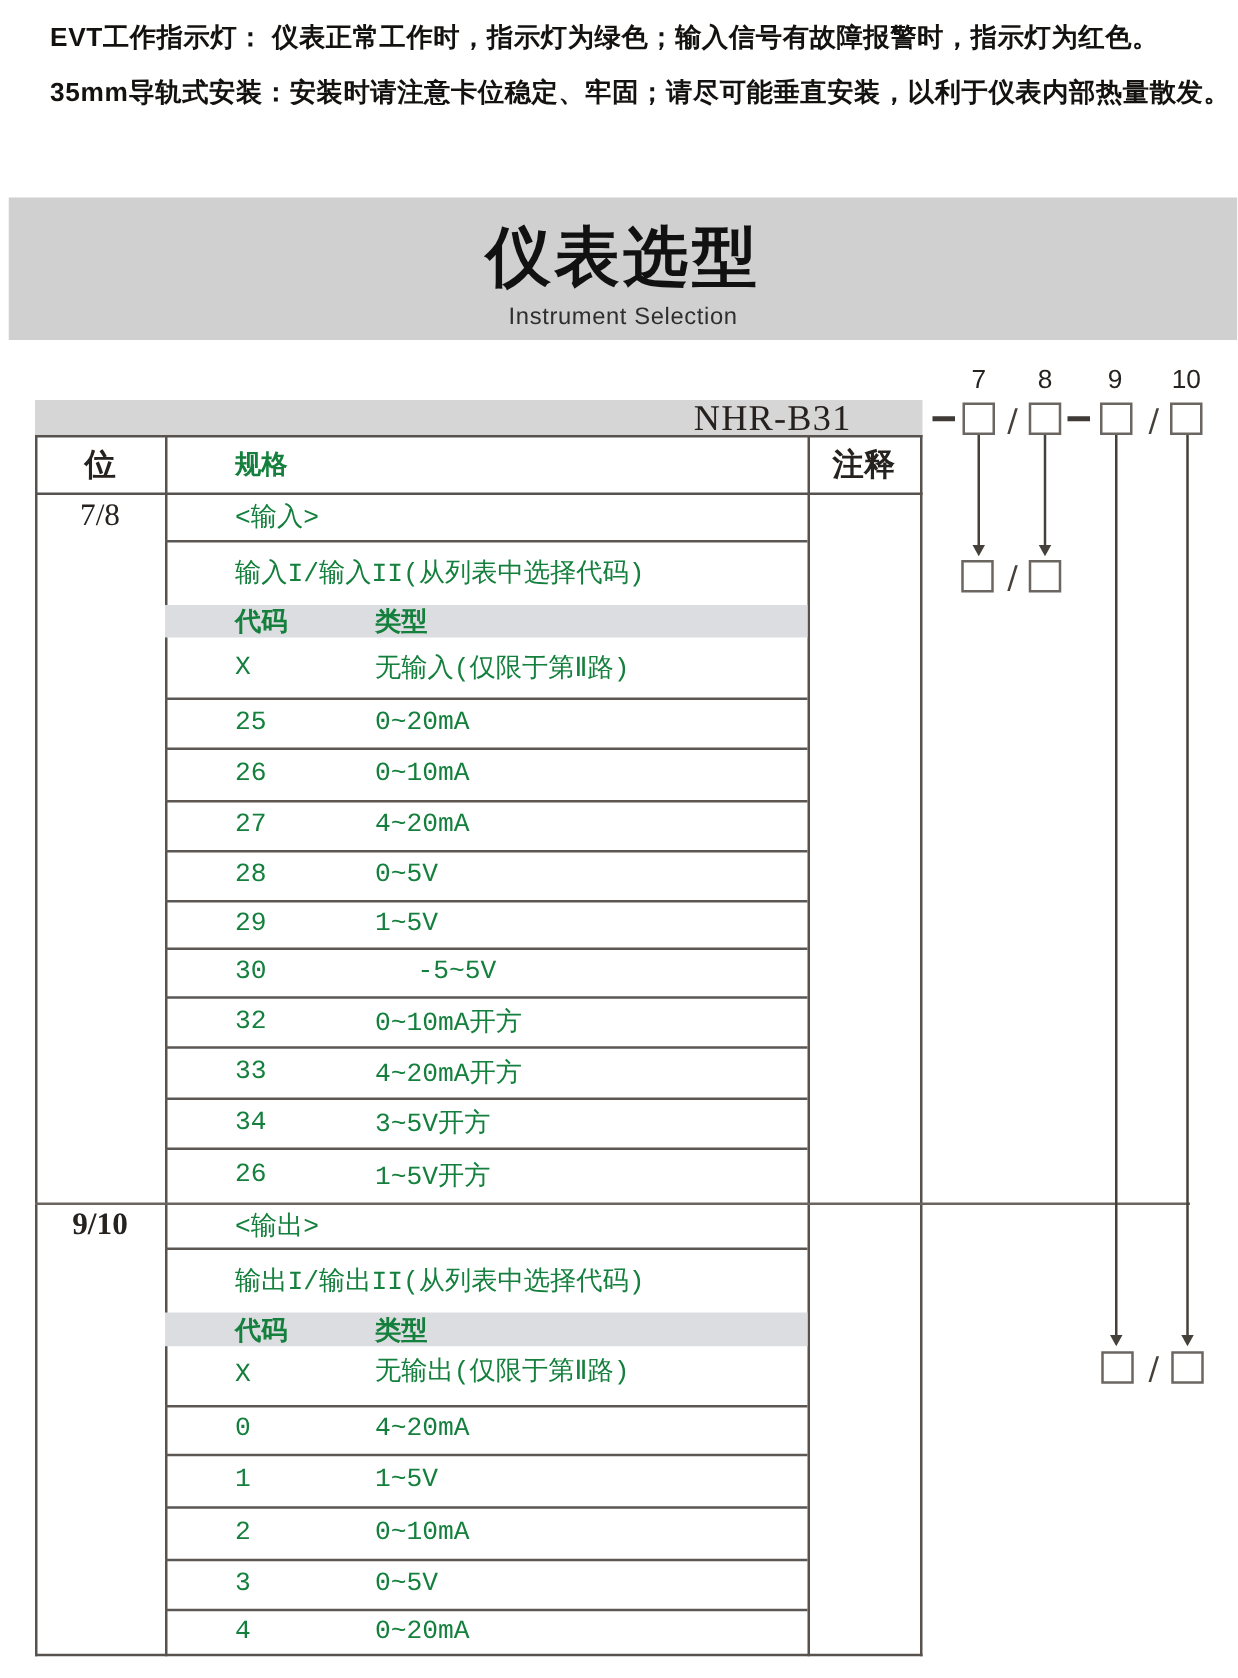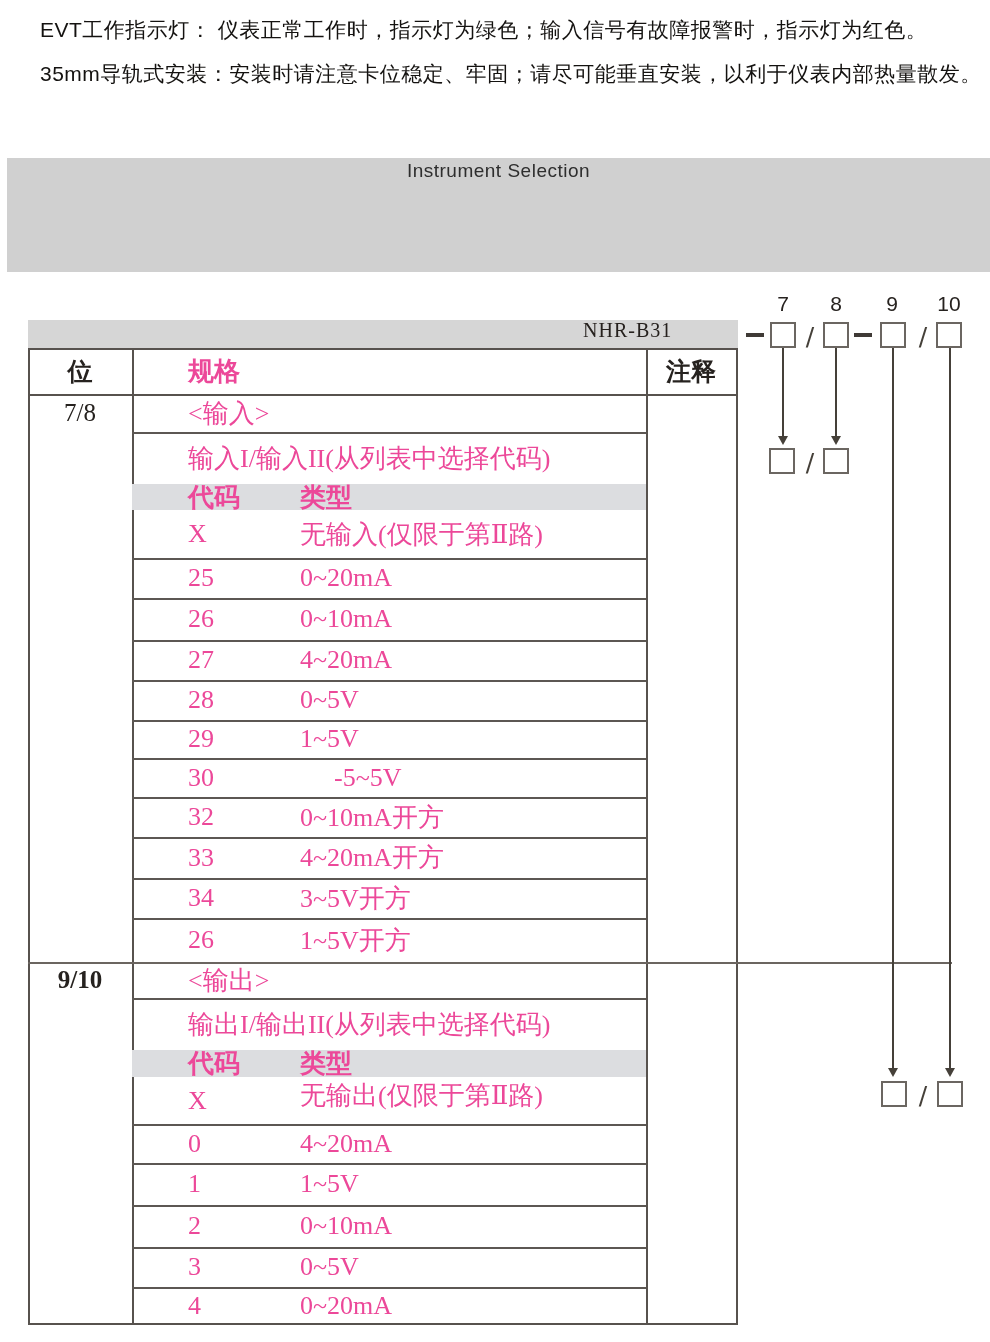--- a/index.html
+++ b/index.html
@@ -3,46 +3,46 @@
 <meta charset="utf-8">
 <style>
   html,body{margin:0;padding:0;background:#fff;}
   .page{position:relative;width:990px;height:1342px;background:#ffffff;overflow:hidden;
         font-family:"Liberation Serif","DejaVu Serif",serif;color:#211d1b;}
   .sans{font-family:"Liberation Sans","DejaVu Sans",sans-serif;}
   .serif{font-family:"Liberation Serif","DejaVu Serif",serif;}
   .abs{position:absolute;}
 
   
-  .top-note{position:absolute;left:40px;font-size:21px;font-weight:400;letter-spacing:.5px;
+  .top-note{position:absolute;left:40px;font-size:21px;font-weight:700;letter-spacing:.5px;
             color:#141210;white-space:nowrap;}
 
   
   .banner{position:absolute;left:7px;top:158px;width:983px;height:114px;background:#d0d0d0;
           text-align:center;}
   .banner-title{margin-top:13px;font-size:52px;font-weight:700;color:#111;letter-spacing:3px;}
   .banner-sub{margin-top:2px;font-size:19px;color:#2e2e2e;letter-spacing:.5px;}
 
   
   .product-bar{position:absolute;left:28px;top:320px;width:710px;height:28px;background:#d6d6d6;}
   .product-name{position:absolute;left:1px;top:0px;font-size:25px;font-weight:700;color:#26211e;
                 letter-spacing:1px;white-space:nowrap;}
-  .product-model{position:absolute;left:527px;top:-1px;font-size:20px;font-weight:500;color:#26211e;
-                 letter-spacing:1px;margin-left:28px;}
+  .product-model{position:absolute;left:527px;top:-1px;font-size:29px;font-weight:500;color:#26211e;
+                 letter-spacing:1px;}
 
   
   .hline{position:absolute;height:2px;background:#57524e;}
   .hline-thin{position:absolute;height:1.5px;background:#5c5753;}
   .vline{position:absolute;width:2px;background:#57524e;}
   .band{position:absolute;left:132px;width:514px;background:#dcdde0;}
 
   .cellc{position:absolute;display:flex;align-items:center;justify-content:center;
          font-size:25px;color:#26221f;}
-  .celll{position:absolute;display:flex;align-items:center;font-size:26px;color:#ec4899;
-         white-space:nowrap;}
+  .celll{position:absolute;display:flex;align-items:center;font-size:21px;color:#15803d;
+         white-space:nowrap;font-family:Liberation Mono, monospace;}
   .bold{font-weight:700;}
 
   
   .digit{position:absolute;transform:translateX(-50%);font-size:21px;color:#26221f;}
   .sel-box{position:absolute;width:26px;height:26px;box-sizing:border-box;
            border:2px solid #6b6661;background:#fff;}
   .dash-bar{position:absolute;width:18px;height:4px;background:#3f3a36;}
   .slash{position:absolute;transform:translate(-50%,-50%);font-size:25px;color:#454039;
          font-family:"DejaVu Sans","Liberation Sans",sans-serif;}
   .arrow{position:absolute;width:2px;background:#454039;}
@@ -51,20 +51,21 @@
 </style>
 </head>
 <body>
 
 <div class="page">
 
   <div class="top-note sans" style="top:16px;">EVT工作指示灯： 仪表正常工作时，指示灯为绿色；输入信号有故障报警时，指示灯为红色。</div>
   <div class="top-note sans" style="top:60px;">35mm导轨式安装：安装时请注意卡位稳定、牢固；请尽可能垂直安装，以利于仪表内部热量散发。</div>
 
   <div class="banner sans">
+    <div class="banner-title">仪表选型</div>
     <div class="banner-sub">Instrument Selection</div>
   </div>
 
   <div class="product-bar">
     <span class="product-model serif">NHR-B31</span>
   </div>
 
   <div>
     <div class="hline" style="left:28px;top:348px;width:710px;"></div>
     <div class="hline" style="left:28px;top:1323px;width:710px;"></div>

